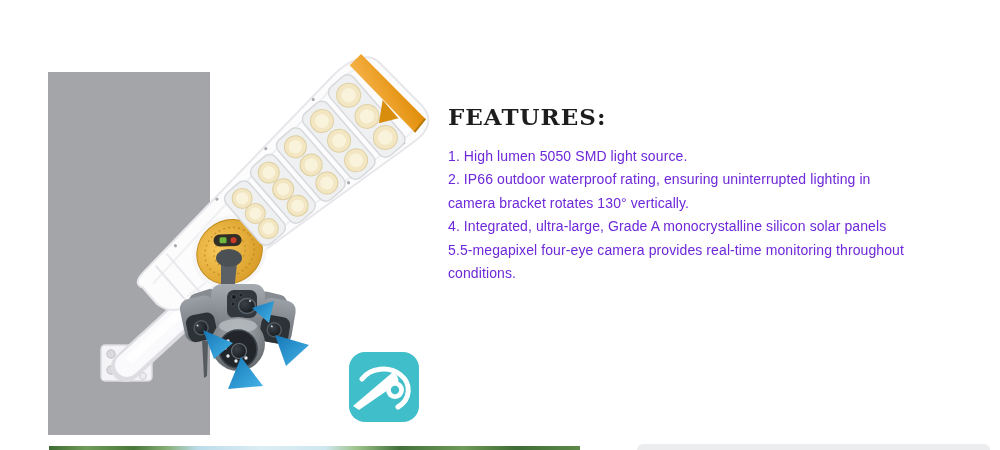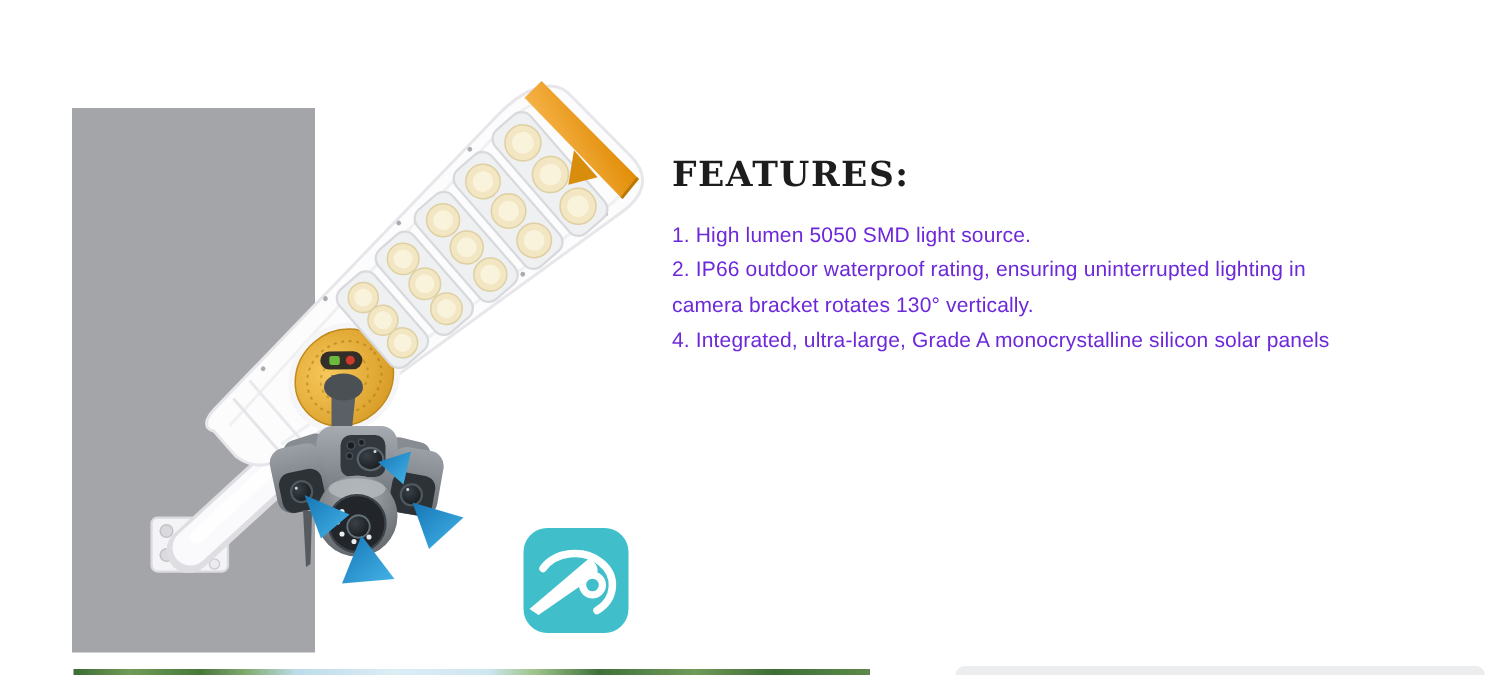--- a/index.html
+++ b/index.html
@@ -227,18 +227,20 @@
     </g>
   </svg>
 
   <div class="features">
     <h2>FEATURES:</h2>
     <div>
       <div class="fline">1. High lumen 5050 SMD light source.</div>
       <div class="fline">2. IP66 outdoor waterproof rating, ensuring uninterrupted lighting in</div>
       <div class="fline">camera bracket rotates 130° vertically.</div>
       <div class="fline">4. Integrated, ultra-large, Grade A monocrystalline silicon solar panels</div>
+      <div class="fline">5.5-megapixel four-eye camera provides real-time monitoring throughout</div>
+      <div class="fline">conditions.</div>
     </div>
   </div>
 
   <div class="photo-strip"></div>
   <div class="card-strip"></div>
 </div>
 
 </body></html>

